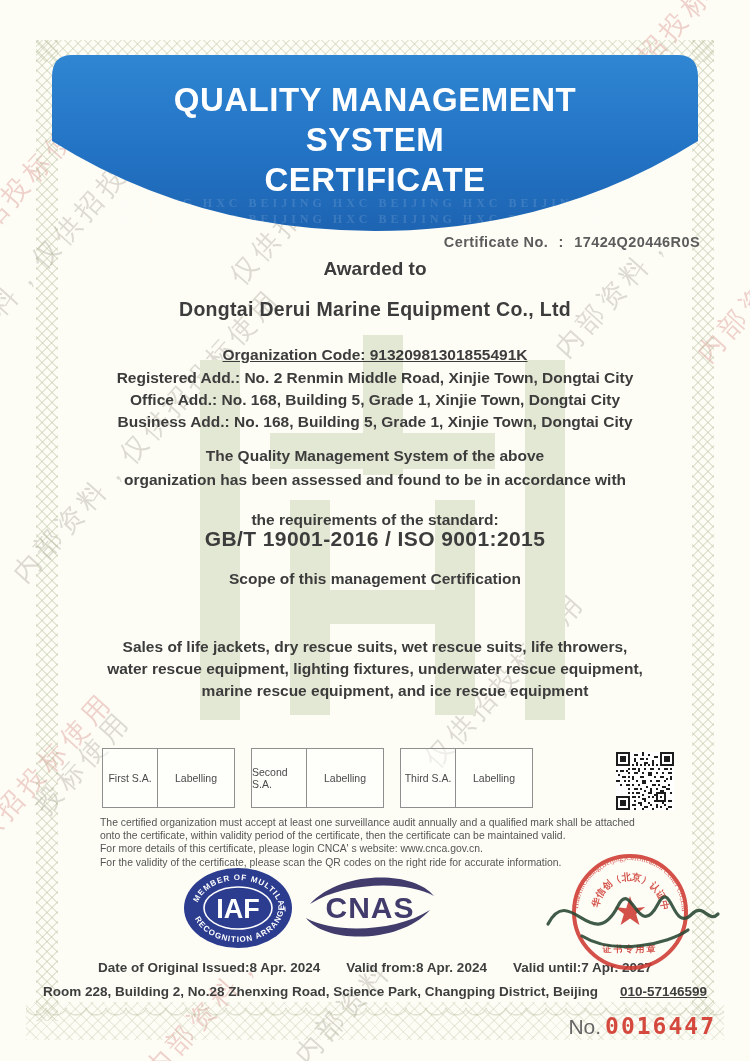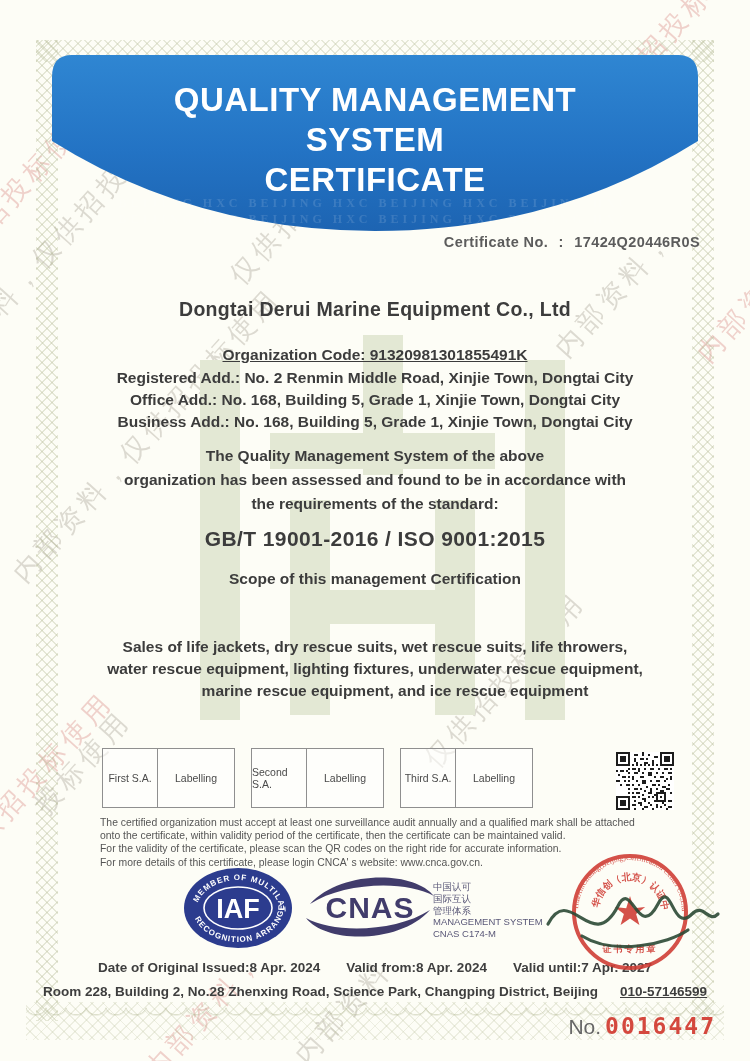--- a/index.html
+++ b/index.html
@@ -38,21 +38,21 @@
     font-size:14.5px;font-weight:bold;color:#5c5c5c;letter-spacing:.4px;}
   .cline{position:absolute;left:0;right:0;z-index:2;text-align:center;font-weight:bold;color:#3c3c3c;}
   .awarded{top:258px;font-size:19px;}
   .company{top:298px;font-size:19.5px;letter-spacing:.3px;}
   .orgcode{top:346px;font-size:15.5px;text-decoration:underline;}
   .addr1{top:369px;font-size:15.5px;}
   .addr2{top:391px;font-size:15.5px;}
   .addr3{top:413px;font-size:15.5px;}
   .st1{top:447px;font-size:15.5px;}
   .st2{top:471px;font-size:15.5px;}
-  .st3{top:495px;font-size:15.5px;}
+  .st3{top:511px;font-size:15.5px;}
   .standard{top:527px;font-size:21px;letter-spacing:.4px;}
   .scopehead{top:570px;font-size:15.5px;}
   .scope1{top:638px;font-size:15.5px;}
   .scope2{top:660px;font-size:15.5px;}
   .scope3{top:682px;font-size:15.5px;padding-left:40px;}
   
   .sa-row{position:absolute;left:102px;top:748px;z-index:2;display:flex;gap:16px;}
   .sa-group{display:flex;border:1px solid #8f8f8f;height:58px;background:rgba(255,255,255,.55);}
   .sa-cell{display:flex;align-items:center;justify-content:center;font-size:10.5px;color:#4a4a4a;}
   .sa-label{width:54px;}
@@ -134,20 +134,21 @@
     <div>SYSTEM</div>
     <div>CERTIFICATE</div>
   </div>
 
   <div class="cert-no">
     <span>Certificate No.</span>
     <span style="margin:0 6px;">:</span>
     <span>17424Q20446R0S</span>
   </div>
 
+  <div class="cline awarded">Awarded to</div>
   <div class="cline company">Dongtai Derui Marine Equipment Co., Ltd</div>
   <div class="cline orgcode">Organization Code: 91320981301855491K</div>
   <div class="cline addr1">Registered Add.: No. 2 Renmin Middle Road, Xinjie Town, Dongtai City</div>
   <div class="cline addr2">Office Add.: No. 168, Building 5, Grade 1, Xinjie Town, Dongtai City</div>
   <div class="cline addr3">Business Add.: No. 168, Building 5, Grade 1, Xinjie Town, Dongtai City</div>
 
   <div class="cline st1">The Quality Management System of the above</div>
   <div class="cline st2">organization has been assessed and found to be in accordance with</div>
   <div class="cline st3">the requirements of the standard:</div>
   <div class="cline standard">GB/T 19001-2016 / ISO 9001:2015</div>
@@ -203,22 +204,22 @@
     <rect x="22" y="22" width="1" height="1" fill="#1c1c1c"></rect>
     <g fill="#1c1c1c">
       <path d="M8 22h2v1H8zM11 22h1v1h-1zM16 22h1v1h-1zM18 22h1v1h-1zM13 23h2v1h-2zM9 24h1v1H9zM14 24h1v1h-1zM19 24h1v1h-1zM26 24h2v1h-2zM11 25h2v1h-2zM16 25h1v1h-1zM23 25h1v1h-1z"></path>
       <path d="M8 26h2v1H8zM12 26h1v1h-1zM17 26h1v1h-1zM20 26h1v2h-1zM24 26h1v1h-1zM14 27h2v1h-2zM22 27h1v1h-1zM26 27h2v1h-2zM9 28h1v1H9zM13 28h1v1h-1zM18 28h1v1h-1zM25 28h1v1h-1z"></path>
     </g>
   </svg>
 
   <div class="fineprint">
     <div>The certified organization must accept at least one surveillance audit annually and a qualified mark shall be attached</div>
     <div>onto the certificate, within validity period of the certificate, then the certificate can be maintained valid.</div>
+    <div>For more details of this certificate, please login CNCA' s website: www.cnca.gov.cn.</div>
     <div>For the validity of the certificate, please scan the QR codes on the right ride for accurate information.</div>
-    <div>For more details of this certificate, please login CNCA' s website: www.cnca.gov.cn.</div>
   </div>
 
 
   <svg class="iaf" width="112" height="84" viewBox="0 0 112 84">
     <defs>
       <path id="iafTop" d="M14,46 a42,32 0 1,1 84,0"></path>
       <path id="iafBottom" d="M10,40 a46,36 0 1,0 92,0"></path>
     </defs>
     <ellipse cx="56" cy="42" rx="54" ry="40" fill="#2c3c8e"></ellipse>
     <ellipse cx="56" cy="42" rx="34" ry="21" fill="none" stroke="#ffffff" stroke-width="1.6"></ellipse>
@@ -230,27 +231,20 @@
       <textPath href="#iafBottom" startOffset="10%">RECOGNITION ARRANGEMENT</textPath>
     </text>
   </svg>
 
   <svg class="cnas" width="136" height="74" viewBox="0 0 136 74">
     <path d="M8,34 C38,0 112,0 132,26 C104,10 42,12 8,34 Z" fill="#413c6b"></path>
     <path d="M128,40 C98,74 24,74 4,48 C32,64 94,62 128,40 Z" fill="#413c6b"></path>
     <text x="68" y="48" text-anchor="middle" font-family="Liberation Sans, sans-serif" font-size="30" font-weight="bold" fill="#413c6b" letter-spacing="1">CNAS</text>
   </svg>
 
-  <div class="cnas-info">
-    <div>中国认可</div>
-    <div>国际互认</div>
-    <div>管理体系</div>
-    <div>MANAGEMENT SYSTEM</div>
-    <div>CNAS C174-M</div>
-  </div>
 
   <svg class="stamp" width="166" height="132" viewBox="0 0 166 132">
     <defs>
       <path id="stampArcEn" d="M22,66 a52,52 0 1,1 104,0"></path>
       <path id="stampArcCn" d="M42,66 a32,32 0 1,1 64,0"></path>
     </defs>
     <g opacity="0.88">
       <circle cx="74" cy="66" r="56" fill="none" stroke="#cf3a32" stroke-width="4"></circle>
       <text font-family="Liberation Serif, serif" font-size="7.5" fill="#cf3a32">
         <textPath href="#stampArcEn" startOffset="2%">HuaXinChuang(Beijing)Certification Center Co.,Ltd</textPath>

